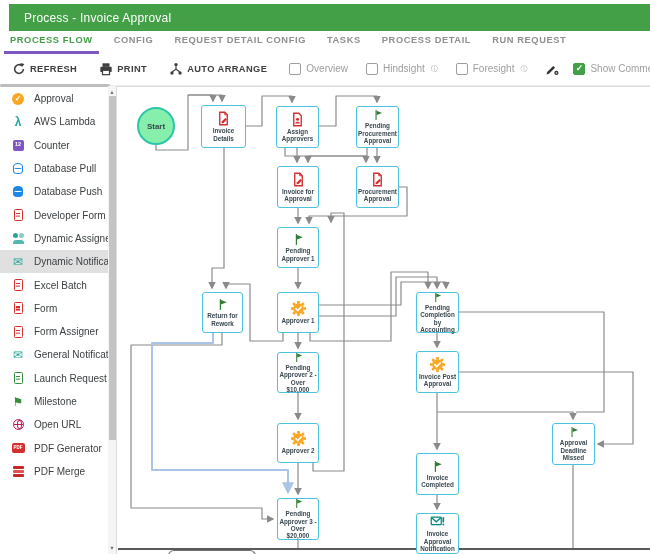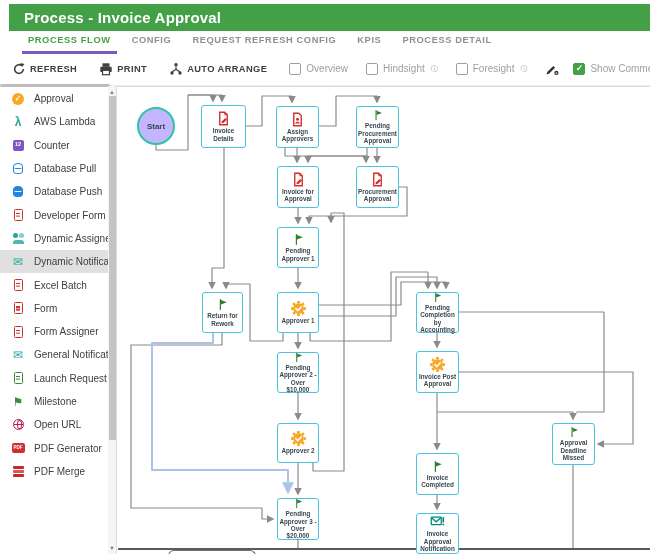--- a/index.html
+++ b/index.html
@@ -3,25 +3,25 @@
 <meta charset="utf-8">
 <style>
   * { margin:0; padding:0; box-sizing:border-box; }
   html,body { width:650px; height:554px; }
   body { position:relative; overflow:hidden; background:#fff;
          font-family:"Liberation Sans", sans-serif; color:#3c4043; }
 
   
   .appbar { position:absolute; left:9px; top:4px; right:0; height:27px;
             background:#43a047; display:flex; align-items:center; padding-left:15px; }
-  .appbar .title { color:#fff; font-size:15px; font-weight:bold; letter-spacing:.2px; }
+  .appbar .title { color:#fff; font-size:12px; font-weight:normal; letter-spacing:.2px; }
 
   
   .tabs { position:absolute; left:0; top:33px; right:0; height:19px;
-          display:flex; align-items:flex-start; padding-left:22px; }
+          display:flex; align-items:flex-start; padding-left:4px; }
   .tab { font-size:9.3px; font-weight:bold; letter-spacing:.6px; color:#8f8f8f;
          padding:2px 6px 6px 6px; margin-right:9px; cursor:default; white-space:nowrap; }
   .tab.active { color:#43a047; border-bottom:3px solid #7e57c2; }
 
   
   .toolbar { position:absolute; left:0; top:53px; right:0; height:31px;
              display:flex; align-items:center; padding-left:12px; }
   .tbtn { display:flex; align-items:center; gap:4px; font-size:9.3px; font-weight:bold;
           letter-spacing:.4px; color:#3f3f3f; margin-right:22px; white-space:nowrap; }
   .cbgroup { display:flex; align-items:center; gap:5px; margin-right:18px; white-space:nowrap; }
@@ -89,21 +89,21 @@
   .sb-arrow { position:absolute; left:108px; width:8px; height:9px; font-size:5.5px; color:#757575;
               display:flex; align-items:center; justify-content:center; }
 
   
   .wires { position:absolute; left:0; top:0; z-index:1; pointer-events:none; }
   .bottomline { position:absolute; left:118px; right:0; top:548px; height:1.6px; background:#5a5a5a; z-index:1; }
   .partialbox { position:absolute; left:168px; top:550px; width:88px; height:8px; z-index:2;
                 border:1.6px solid #6f6f6f; border-bottom:none; border-radius:6px 6px 0 0; background:#fff; }
 
   .startnode { position:absolute; left:137px; top:107px; width:38px; height:38px; z-index:2;
-               border:2px solid #2bc5a9; border-radius:50%; background:#c4b5fd;
+               border:2px solid #2bc5a9; border-radius:50%; background:#86efac;
                display:flex; align-items:center; justify-content:center;
                font-size:8px; font-weight:bold; color:#37474f; }
   .node { position:absolute; z-index:2; background:#fff; border:1.5px solid #49c3de; border-radius:3px;
           display:flex; flex-direction:column; align-items:center; justify-content:center;
           gap:1px; padding:1px; cursor:default; }
   .nlabel { font-size:6.3px; font-weight:bold; color:#37474f; line-height:1.18; text-align:center; }
   .nicon { width:15px; height:15px; flex:none; }
 
   .ticon { width:14px; height:14px; }
 </style>
@@ -149,23 +149,24 @@
   </defs>
 </svg>
 
 <div class="appbar">
   <span class="title">Process - Invoice Approval</span>
 </div>
 
 <div class="tabs">
   <div class="tab active">PROCESS FLOW</div>
   <div class="tab">CONFIG</div>
-  <div class="tab">REQUEST REFRESH CONFIG</div>
-  <div class="tab">KPIS</div>
+  <div class="tab">REQUEST DETAIL CONFIG</div>
+  <div class="tab">TASKS</div>
   <div class="tab">PROCESS DETAIL</div>
+  <div class="tab">RUN REQUEST</div>
 </div>
 
 <div class="toolbar">
   <div class="tbtn">
     <svg class="ticon" viewBox="0 0 16 16">
       <path d="M13 8 A5 5 0 1 1 11.3 4.3" fill="none" stroke="#3f3f3f" stroke-width="1.8"></path>
       <polygon points="9.6,1.2 14.2,2.2 11.4,5.8" fill="#3f3f3f"></polygon>
     </svg>
     <span>REFRESH</span>
   </div>

